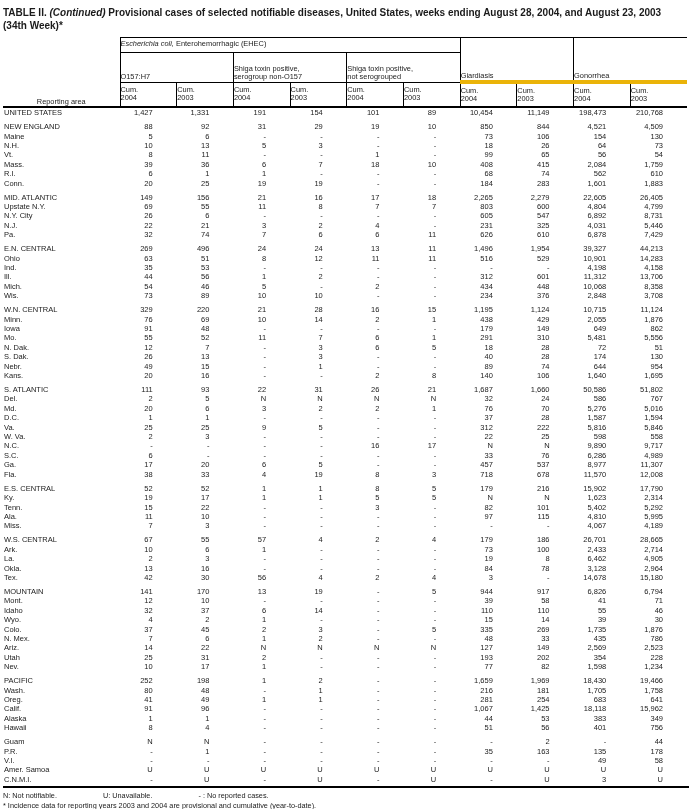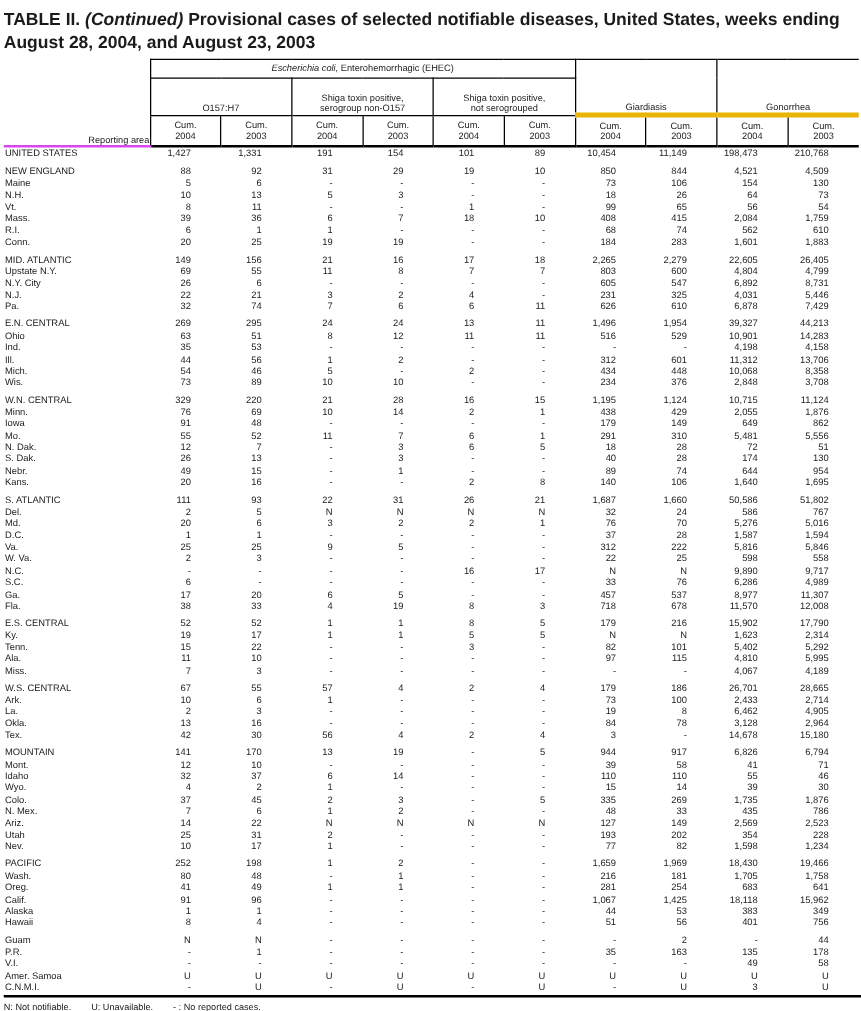--- a/index.html
+++ b/index.html
@@ -2,57 +2,58 @@
 <html><head>
 <meta charset="utf-8">
 <style>
   html,body { margin:0; padding:0; background:#ffffff; }
   .page {
     position:relative; width:689px; height:809px; background:#ffffff;
     font-family:"Liberation Sans","DejaVu Sans",sans-serif; color:#1b1b1b;
     overflow:hidden; box-sizing:border-box; padding:7px 2px 0 3px;
   }
   
-  .title { font-size:14px; font-weight:bold; line-height:1.28; letter-spacing:0; }
+  .title { font-size:10px; font-weight:bold; line-height:1.28; letter-spacing:0; }
   .title .it { font-style:italic; }
   
   table.t { border-collapse:collapse; table-layout:fixed; width:684px; margin-top:4px; }
   col.c-area { width:117px; }
   col.c-num  { width:56.7px; }
   .t th, .t td { padding:0; font-weight:normal; color:#1b1b1b; }
   
-  thead th { font-size:7.4px; line-height:8.4px; text-align:center; vertical-align:bottom; }
-  .th-area { text-align:right; vertical-align:bottom; padding:0 0 1px 0;
-             border-bottom:2px solid #d946ef; }
+  thead th { font-size:7.4px; line-height:8.4px; text-align:left; vertical-align:bottom; }
+  .th-area { text-align:center; vertical-align:bottom; padding:0 0 1px 0;
+             border-bottom:2px solid #000000; }
   .th-ehec { border:1.4px solid #000; border-bottom:1px solid #000; height:14px;
              vertical-align:middle; }
   .th-ehec .it { font-style:italic; }
   .th-top2 { border-top:1.4px solid #000; border-left:1px solid #000;
              border-bottom:4px solid #eab308; vertical-align:bottom; padding-bottom:2px; }
   .th-sub  { border-bottom:1px solid #000; vertical-align:bottom; height:29px; padding-bottom:2px; }
   .th-sub.bl { border-left:1px solid #000; }
   .th-cum  { border-left:1px solid #000; border-bottom:2px solid #000;
              height:22px; vertical-align:middle; line-height:8.6px; }
   
   tbody td { font-size:7.5px; height:9.4px; line-height:9.4px; white-space:nowrap; overflow:hidden; }
   td.area  { text-align:left; padding-left:1px; }
   td.num   { text-align:right; padding-right:24px; }
   tr.spacer td { height:4.6px; line-height:4.6px; }
   
   .bottom-rule { width:687px; border-top:2.6px solid #000; margin-top:2px; }
   .footnotes { margin-top:3px; font-size:7.3px; line-height:1.3; }
-  .legend { display:flex; gap:16px;align-items:center; }
+  .legend { display:flex; gap:46px;align-items:center; }
 </style>
 </head>
 <body>
 
 <div class="page">
 
   <div class="title">
     <div><span>TABLE II.</span>&nbsp;<span class="it">(Continued)</span>&nbsp;<span>Provisional cases of selected notifiable diseases, United States, weeks ending August 28, 2004, and August 23, 2003</span></div>
+    <div>(34th Week)*</div>
   </div>
 
   <table class="t">
     <colgroup>
       <col class="c-area">
       <col class="c-num">
         <col class="c-num">
         <col class="c-num">
         <col class="c-num">
         <col class="c-num">
@@ -300,21 +301,21 @@
           <td class="num">610</td>
           <td class="num">6,878</td>
           <td class="num">7,429</td>
         </tr>
         <tr class="spacer">
           <td colspan="11"></td>
         </tr>
         <tr>
           <td class="area">E.N. CENTRAL</td>
           <td class="num">269</td>
-          <td class="num">295</td>
+          <td class="num">496</td>
           <td class="num">24</td>
           <td class="num">24</td>
           <td class="num">13</td>
           <td class="num">11</td>
           <td class="num">1,496</td>
           <td class="num">1,954</td>
           <td class="num">39,327</td>
           <td class="num">44,213</td>
         </tr>
         <tr>
@@ -1031,15 +1032,16 @@
   </table>
 
   <div class="bottom-rule"></div>
 
   <div class="footnotes">
     <div class="legend">
       <span>N: Not notifiable.</span>
       <span>U: Unavailable.</span>
       <span>- : No reported cases.</span>
     </div>
+    <div>* Incidence data for reporting years 2003 and 2004 are provisional and cumulative (year-to-date).</div>
   </div>
 
 </div>
 
 </body></html>

